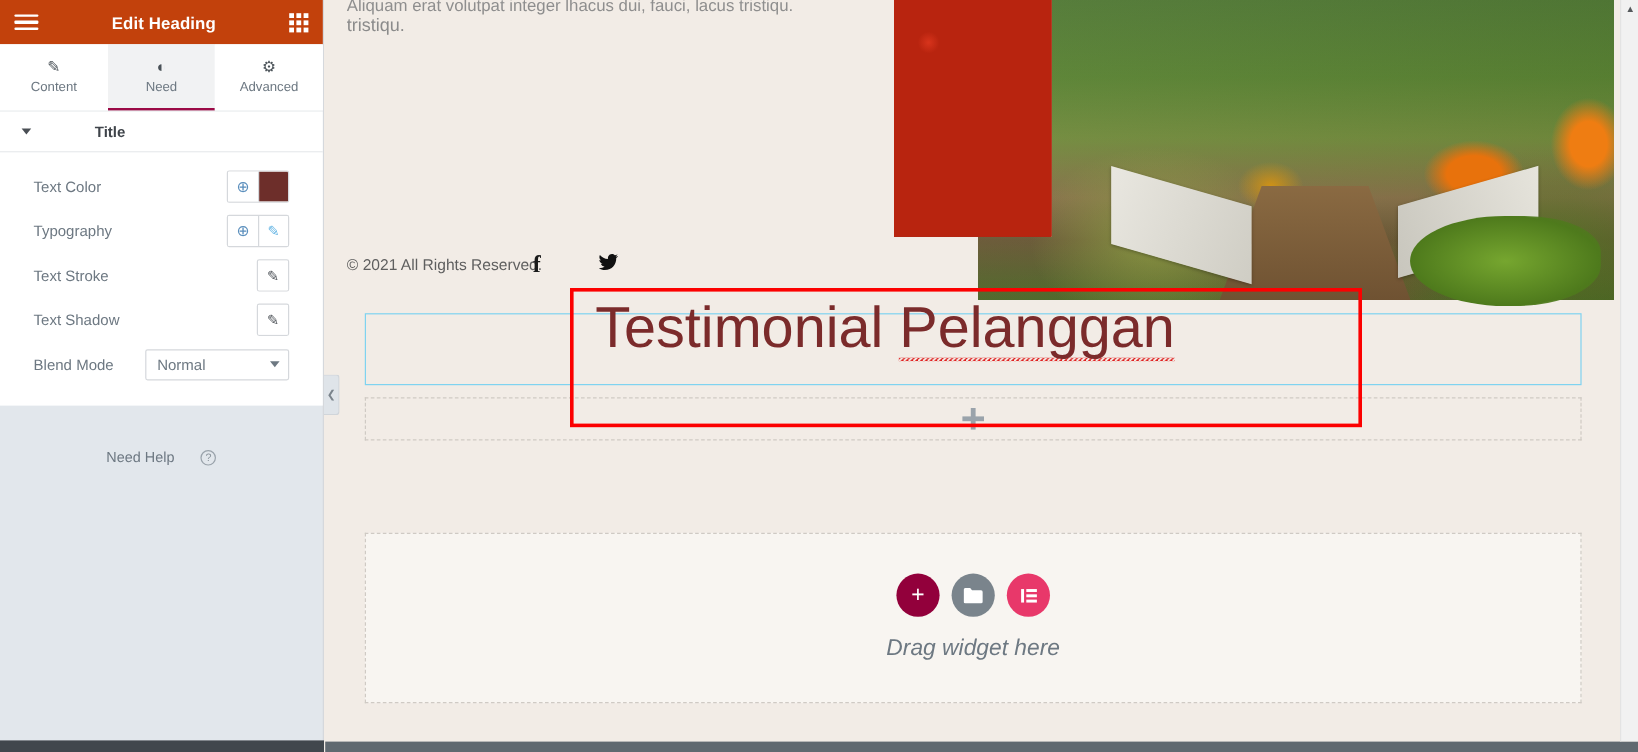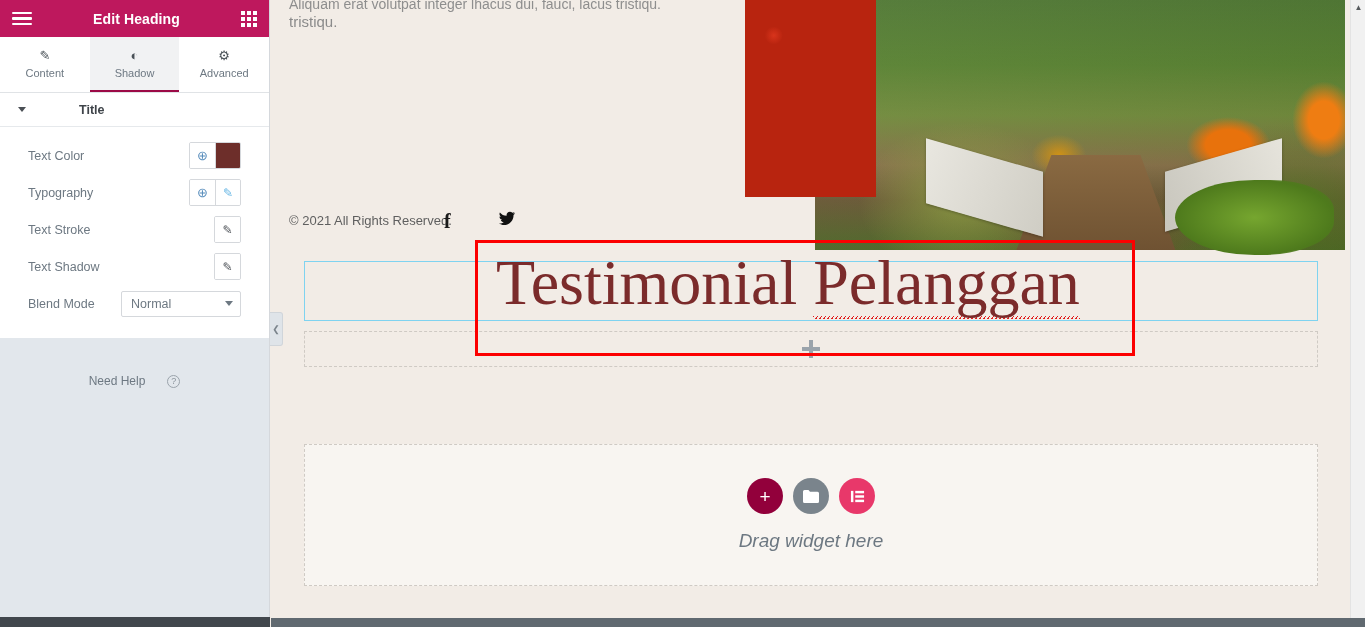--- a/index.html
+++ b/index.html
@@ -12,21 +12,21 @@
   .app { position: relative; width: 1365px; height: 627px; }
 
   
   .panel {
     position: absolute; left: 0; top: 0;
     width: 270px; height: 627px;
     background: #e2e7ec;
     border-right: 1px solid #d5d8dc;
   }
   .panel-header {
-    height: 37px; background: #be185d;
+    height: 37px; background: #c2410c;
     display: flex; align-items: center; justify-content: space-between;
     padding: 0 12px;
   }
   .panel-title {
     color: #ffffff; font-size: 14px; font-weight: 700;
     flex: 1; text-align: center; letter-spacing: .1px;
   }
   .hamburger { width: 20px; display: flex; flex-direction: column; gap: 3px; cursor: pointer; }
   .hamburger i { display: block; height: 2.5px; background: #fff; border-radius: 1px; }
   .grid-icon {
@@ -199,22 +199,22 @@
   .soc-tw { left: 227px; }
 
   
   .widget-sel {
     position: absolute; left: 33px; top: 261px; width: 1014px; height: 60px;
     border: 1px solid #7fd3f0;
     background: transparent;
   }
   .heading {
     position: absolute; left: 225px; top: 249px;
-    font-family: Liberation Serif, serif;
-    font-size: 64px; line-height: 1.05; color: #7b2b2b;
+    font-family: Liberation Sans, sans-serif;
+    font-size: 48px; line-height: 1.05; color: #7b2b2b;
     white-space: nowrap; font-weight: 400;
   }
   .heading .misspell {
     background-image: repeating-linear-gradient(135deg,
       #e02020 0 1.4px, rgba(224,32,32,0) 1.4px 3.2px);
     background-repeat: repeat-x;
     background-size: 4px 3px;
     background-position: 0 100%;
     padding-bottom: 1px;
   }
@@ -303,21 +303,21 @@
       </div>
     </div>
 
     <div class="tabs">
       <div class="tab">
         <span class="tic">✎</span>
         <span>Content</span>
       </div>
       <div class="tab active">
         <span class="tic">◐</span>
-        <span>Shadow</span>
+        <span>Need</span>
       </div>
       <div class="tab">
         <span class="tic">⚙</span>
         <span>Advanced</span>
       </div>
     </div>
 
     <div class="section-head">
       <span class="caret"></span>
       <span class="stitle">Title</span>

